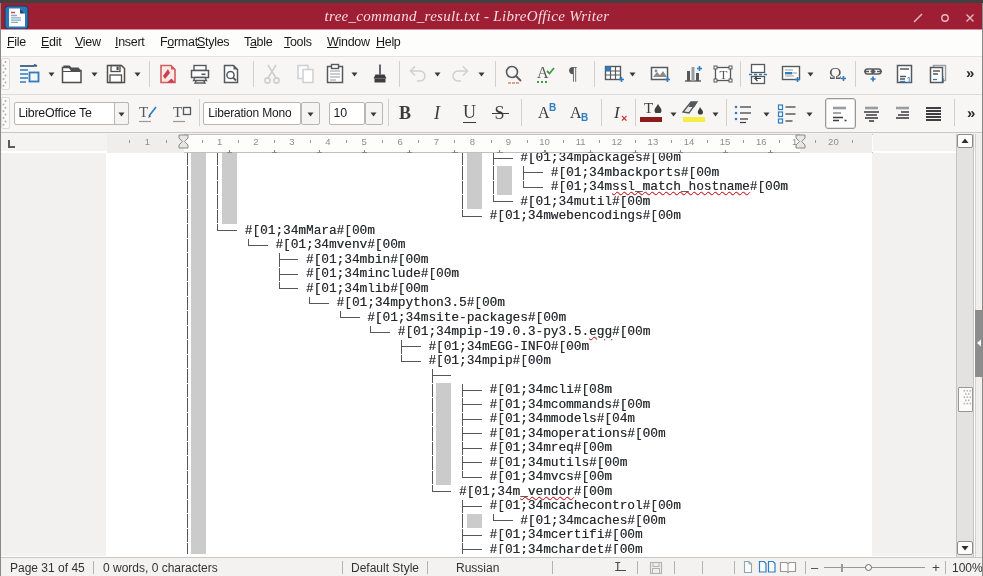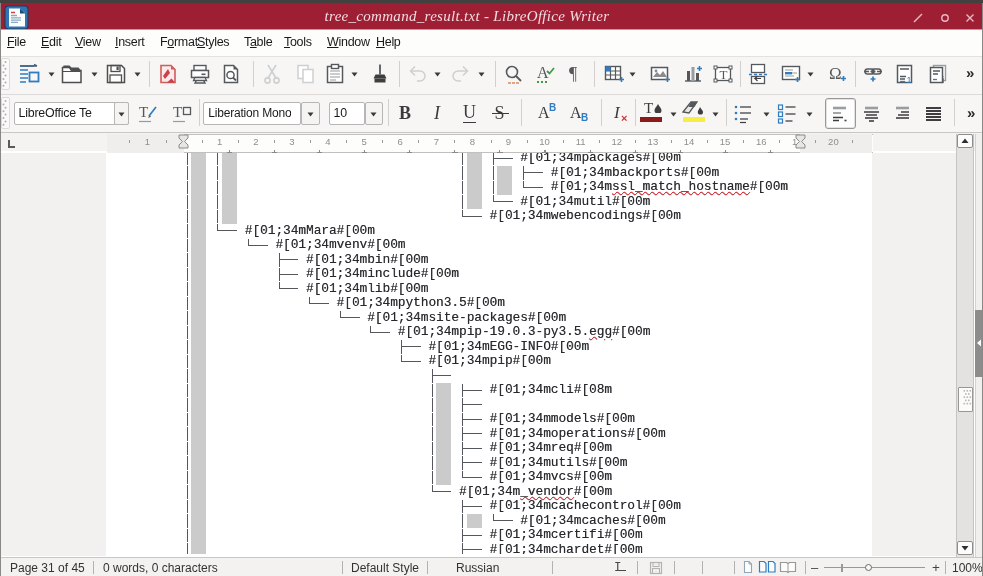--- a/index.html
+++ b/index.html
@@ -511,25 +511,26 @@
       <div style="position:absolute;left:431.57px;top:222.0px;width:19.8px;height:1.2px;background:#54585c"></div>
 <div style="position:absolute;left:186.77px;top:230.4px;width:1.1px;height:13.7px;background:#54585c"></div>
       <div style="position:absolute;left:431.57px;top:230.4px;width:1.1px;height:13.7px;background:#54585c"></div>
       <div style="position:absolute;left:462.18px;top:230.4px;width:1.1px;height:13.7px;background:#54585c"></div>
       <div style="position:absolute;left:462.18px;top:236.5px;width:19.8px;height:1.2px;background:#54585c"></div>
       <div class="dl" style="left:489.6px;top:230.0px">#[01;34mcli#[08m</div>
 <div style="position:absolute;left:186.77px;top:244.9px;width:1.1px;height:13.7px;background:#54585c"></div>
       <div style="position:absolute;left:431.57px;top:244.9px;width:1.1px;height:13.7px;background:#54585c"></div>
       <div style="position:absolute;left:462.18px;top:244.9px;width:1.1px;height:13.7px;background:#54585c"></div>
       <div style="position:absolute;left:462.18px;top:251.0px;width:19.8px;height:1.2px;background:#54585c"></div>
+      <div class="dl" style="left:489.6px;top:244.5px">#[01;34mcommands#[00m</div>
 <div style="position:absolute;left:186.77px;top:259.4px;width:1.1px;height:13.7px;background:#54585c"></div>
       <div style="position:absolute;left:431.57px;top:259.4px;width:1.1px;height:13.7px;background:#54585c"></div>
       <div style="position:absolute;left:462.18px;top:259.4px;width:1.1px;height:13.7px;background:#54585c"></div>
       <div style="position:absolute;left:462.18px;top:265.5px;width:19.8px;height:1.2px;background:#54585c"></div>
-      <div class="dl" style="left:489.6px;top:259.0px">#[01;34mmodels#[00m</div>
+      <div class="dl" style="left:489.6px;top:259.0px">#[01;34mmodels#[04m</div>
 <div style="position:absolute;left:186.77px;top:273.9px;width:1.1px;height:13.7px;background:#54585c"></div>
       <div style="position:absolute;left:431.57px;top:273.9px;width:1.1px;height:13.7px;background:#54585c"></div>
       <div style="position:absolute;left:462.18px;top:273.9px;width:1.1px;height:13.7px;background:#54585c"></div>
       <div style="position:absolute;left:462.18px;top:280.0px;width:19.8px;height:1.2px;background:#54585c"></div>
       <div class="dl" style="left:489.6px;top:273.5px">#[01;34moperations#[00m</div>
 <div style="position:absolute;left:186.77px;top:288.4px;width:1.1px;height:13.7px;background:#54585c"></div>
       <div style="position:absolute;left:431.57px;top:288.4px;width:1.1px;height:13.7px;background:#54585c"></div>
       <div style="position:absolute;left:462.18px;top:288.4px;width:1.1px;height:13.7px;background:#54585c"></div>
       <div style="position:absolute;left:462.18px;top:294.5px;width:19.8px;height:1.2px;background:#54585c"></div>
       <div class="dl" style="left:489.6px;top:288.0px">#[01;34mreq#[00m</div>

